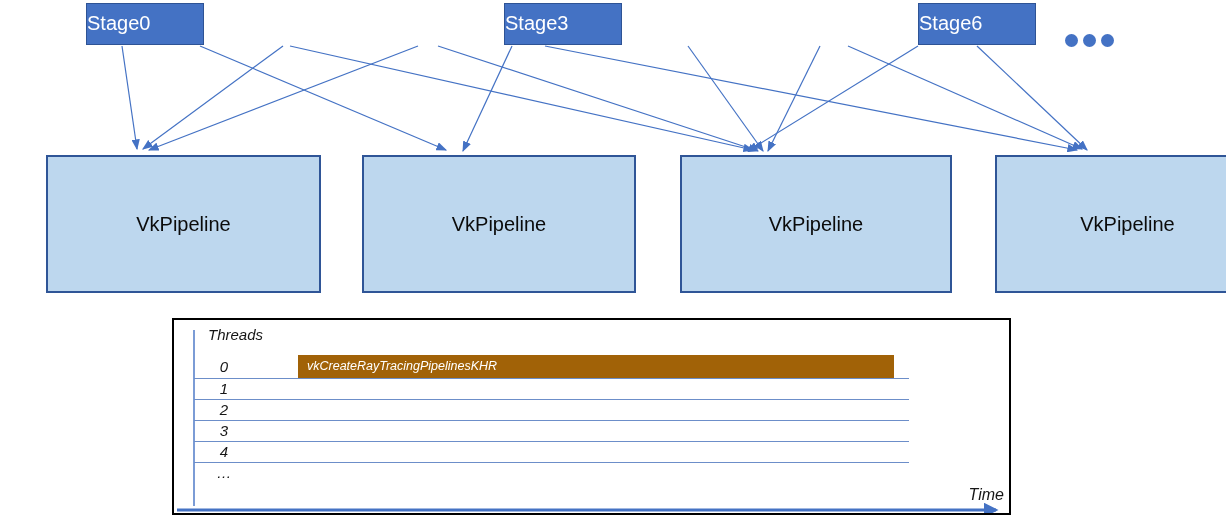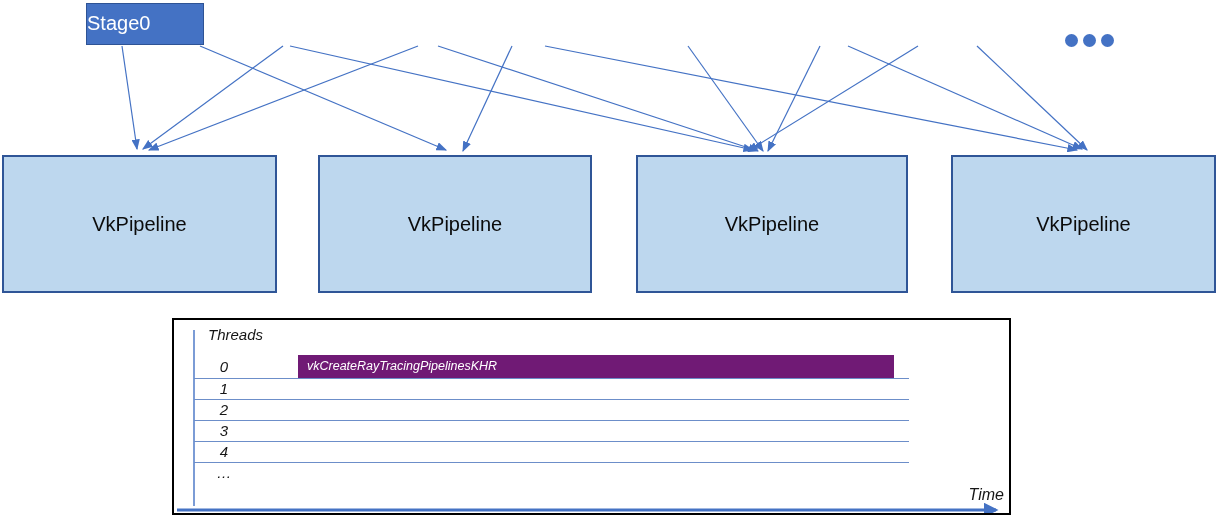--- a/index.html
+++ b/index.html
@@ -13,37 +13,37 @@
     background:#4472C4;border:1.5px solid #2E5395;box-sizing:border-box;
     color:#ffffff;font-size:20px;line-height:39px;z-index:2;
   }
   .dot{
     position:absolute;top:34px;width:13px;height:13px;border-radius:50%;
     background:#4472C4;z-index:2;
   }
   .pipeline{
     position:absolute;top:155px;height:138px;
     background:#BDD7EE;border:2px solid #2F5597;box-sizing:border-box;
-    color:#0b0b0b;font-size:20px;text-align:center;line-height:134px;z-index:2;
+    color:#0b0b0b;font-size:20px;text-align:center;line-height:134px;z-index:2;margin-left:44px;
   }
   .chart{
     position:absolute;left:172px;top:318px;width:839px;height:197px;
     border:2px solid #000000;box-sizing:border-box;background:#fff;z-index:2;font-style:italic;
   }
   .chart-svg{position:absolute;left:0;top:0;}
   .chart-title{
     position:absolute;left:34px;top:6px;font-size:15px;color:#161616;
   }
   .row-label{
     position:absolute;left:30px;width:40px;height:21px;line-height:21px;
     text-align:center;font-size:15px;color:#161616;
   }
   .bar{
     position:absolute;left:124px;top:35px;width:596px;height:23px;
-    background:#701a75;color:#ffffff;font-size:12.5px;line-height:23px;
+    background:#a16207;color:#ffffff;font-size:12.5px;line-height:23px;
     padding-left:9px;box-sizing:border-box;white-space:nowrap;overflow:hidden;
   }
   .time-label{
     position:absolute;left:760px;top:166px;width:70px;text-align:right;
     font-size:16px;color:#161616;
   }
 </style>
 </head>
 <body>
 
@@ -69,20 +69,22 @@
       <line x1="688" y1="46" x2="763" y2="151" marker-end="url(#ah)"></line>
       <line x1="820" y1="46" x2="768" y2="151" marker-end="url(#ah)"></line>
       <line x1="918" y1="46" x2="748" y2="151" marker-end="url(#ah)"></line>
       <line x1="545" y1="46" x2="1077" y2="150" marker-end="url(#ah)"></line>
       <line x1="977" y1="46" x2="1087" y2="150" marker-end="url(#ah)"></line>
       <line x1="848" y1="46" x2="1082" y2="149" marker-end="url(#ah)"></line>
     </g>
   </svg>
 
   <div class="stage" style="left:86px">Stage0</div>
+  <div class="stage" style="left:504px">Stage3</div>
+  <div class="stage" style="left:918px">Stage6</div>
 
   <span class="dot" style="left:1065px"></span>
   <span class="dot" style="left:1083px"></span>
   <span class="dot" style="left:1101px"></span>
 
   <div class="pipeline" style="left:2px;width:275px">VkPipeline</div>
   <div class="pipeline" style="left:318px;width:274px">VkPipeline</div>
   <div class="pipeline" style="left:636px;width:272px">VkPipeline</div>
   <div class="pipeline" style="left:951px;width:265px">VkPipeline</div>
 

